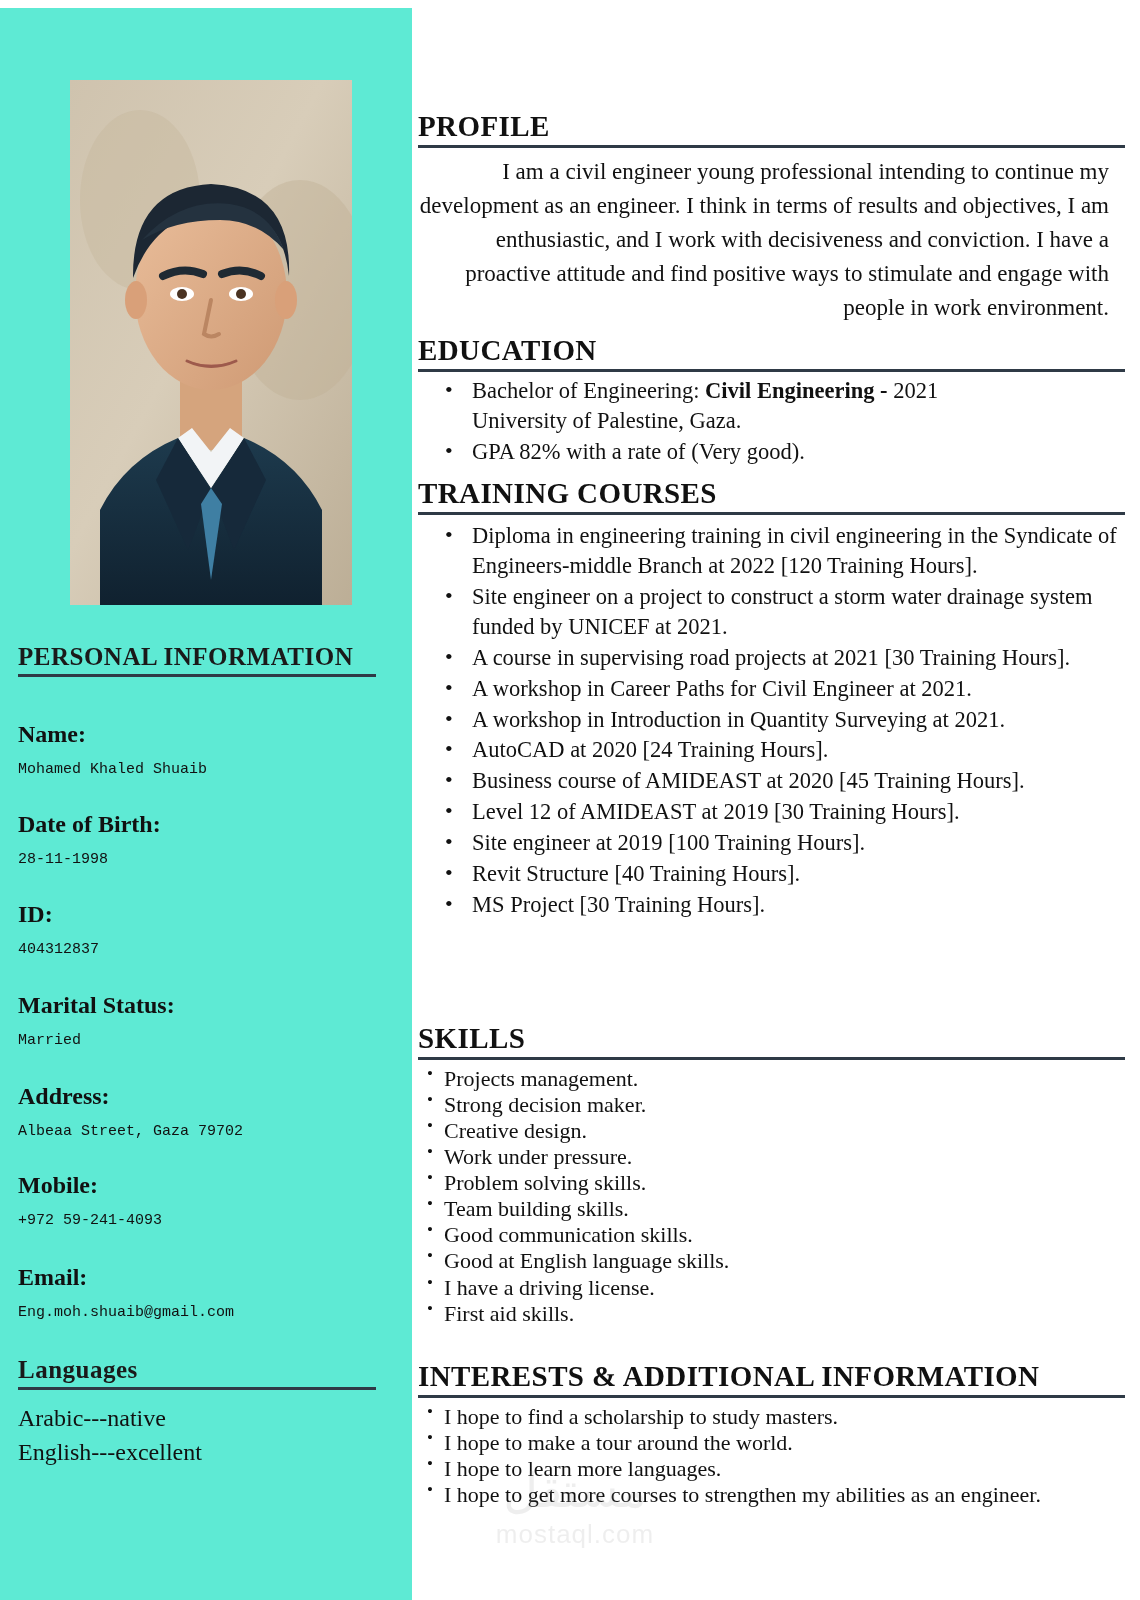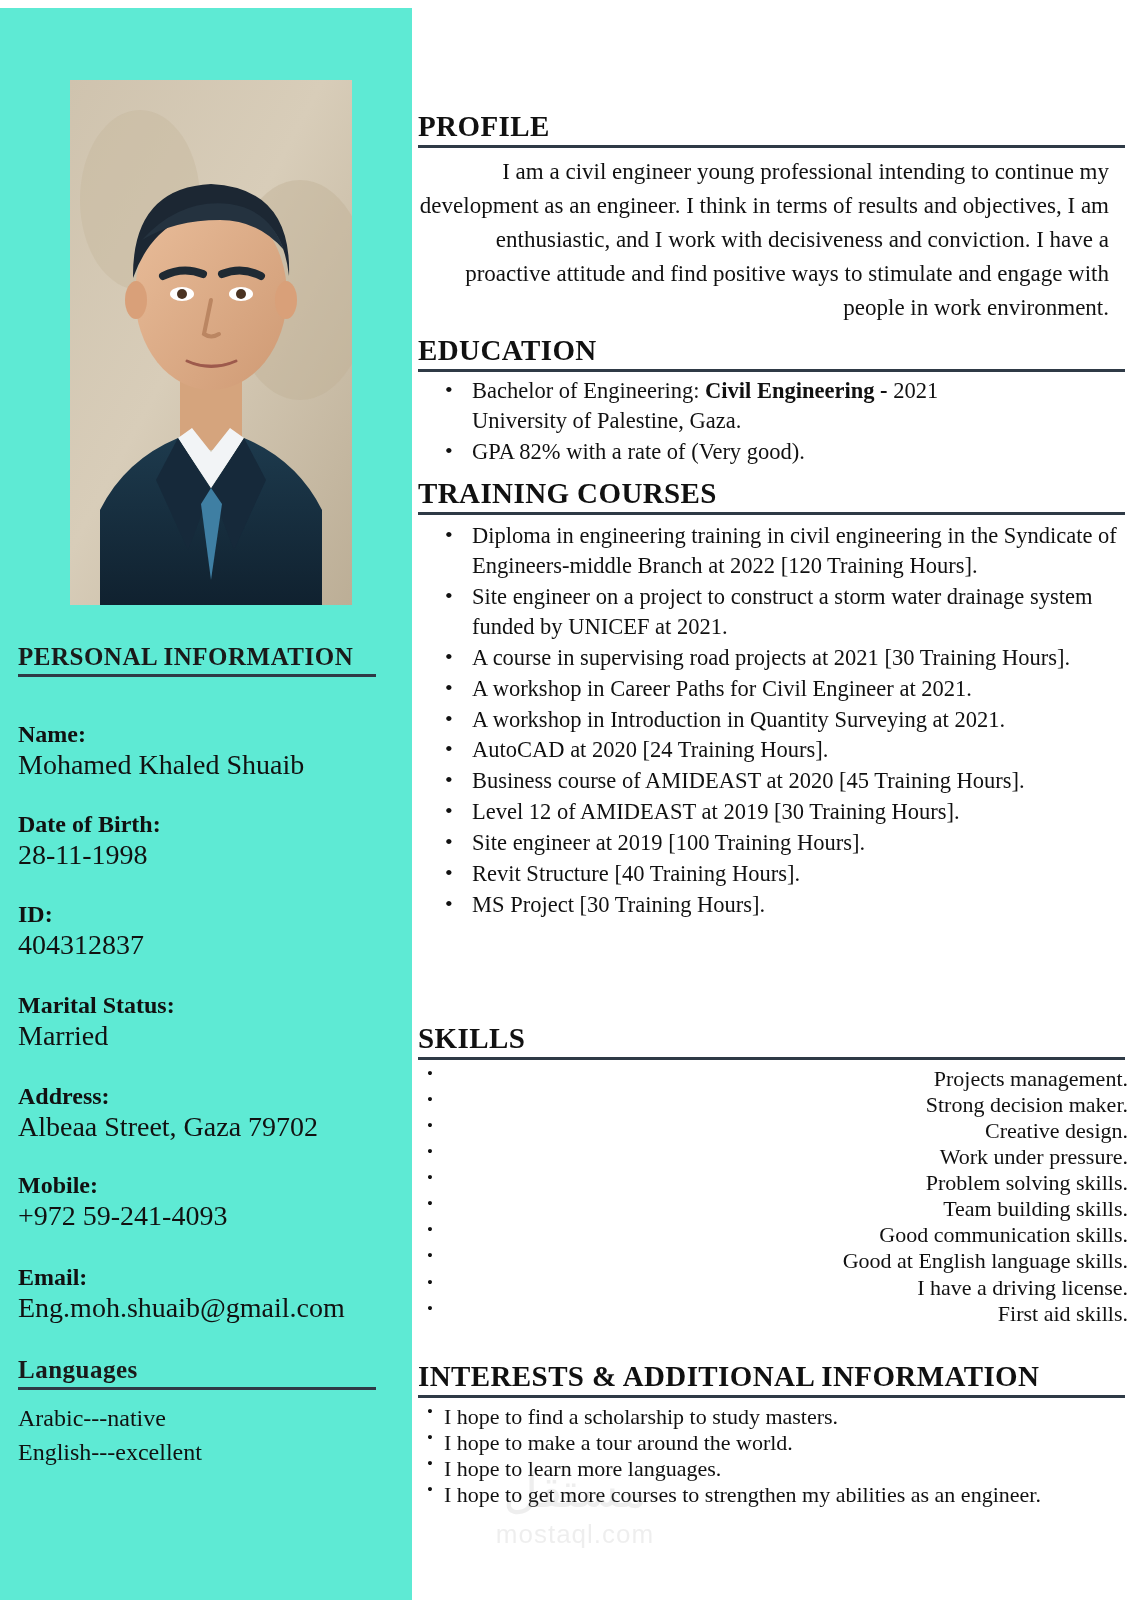--- a/index.html
+++ b/index.html
@@ -38,21 +38,21 @@
     display:block;
     margin-top:3px;
     border-bottom:3px solid #2f3a46;
     width:358px;
   }
   .sb-field{position:absolute;left:18px;width:380px;}
   .sb-label{
     font-weight:bold;font-size:24px;color:#111;line-height:1.18;
   }
   .sb-value{
-    font-weight:normal;font-size:28px;color:#111;line-height:1.18;margin-top:0;
+    font-weight:normal;font-size:15px;color:#111;line-height:1.18;margin-top:13px;font-family:Liberation Mono, monospace;
   }
   .sb-lang-line{
     position:absolute;left:18px;
     font-size:24px;color:#111;line-height:1.2;
   }
 
   
   .main{
     position:absolute;left:418px;top:0;
     width:710px;height:1600px;
@@ -272,21 +272,21 @@
       <li>Level 12 of AMIDEAST at 2019 [30 Training Hours].</li>
       <li>Site engineer at 2019 [100 Training Hours].</li>
       <li>Revit Structure [40 Training Hours].</li>
       <li>MS Project [30 Training Hours].</li>
     </ul>
 
     <div class="sec-head" style="top:1022px;">
       <span>SKILLS</span>
       <span class="rule"></span>
     </div>
-    <ul class="small" style="top:1066px;text-align:right;">
+    <ul class="small" style="top:1066px;">
       <li>Projects management.</li>
       <li>Strong decision maker.</li>
       <li>Creative design.</li>
       <li>Work under pressure.</li>
       <li>Problem solving skills.</li>
       <li>Team building skills.</li>
       <li>Good communication skills.</li>
       <li>Good at English language skills.</li>
       <li>I have a driving license.</li>
       <li>First aid skills.</li>

